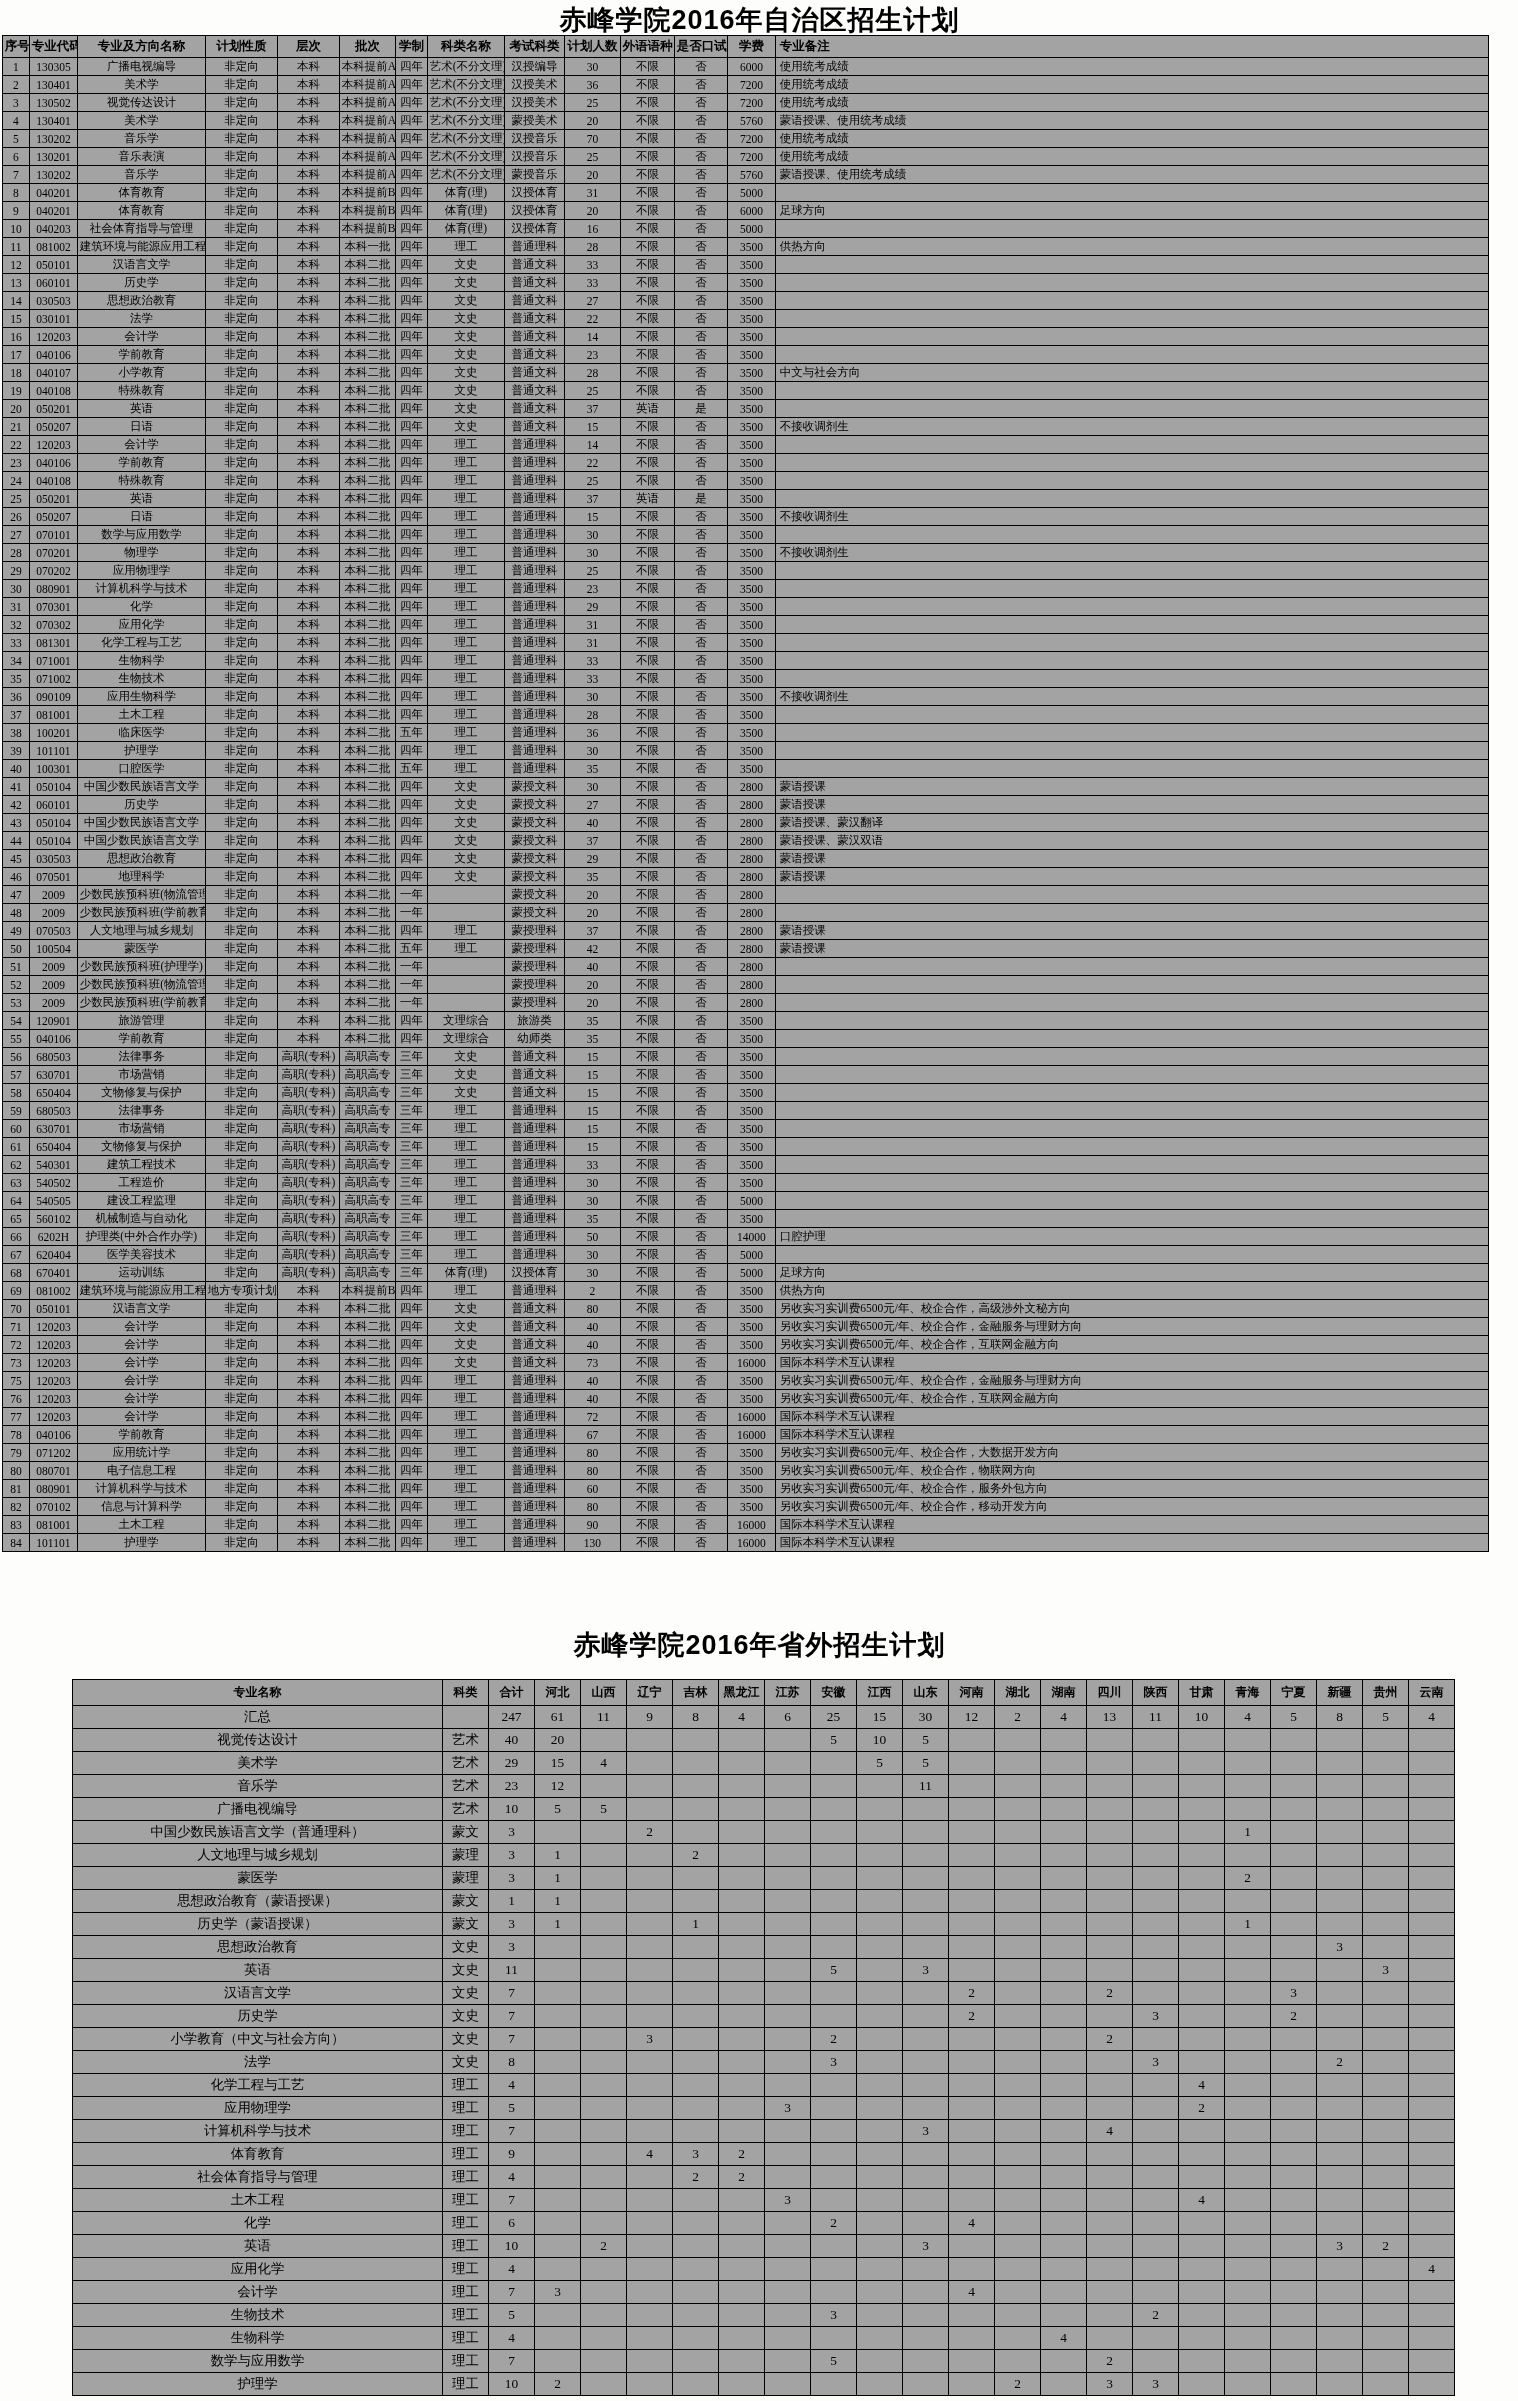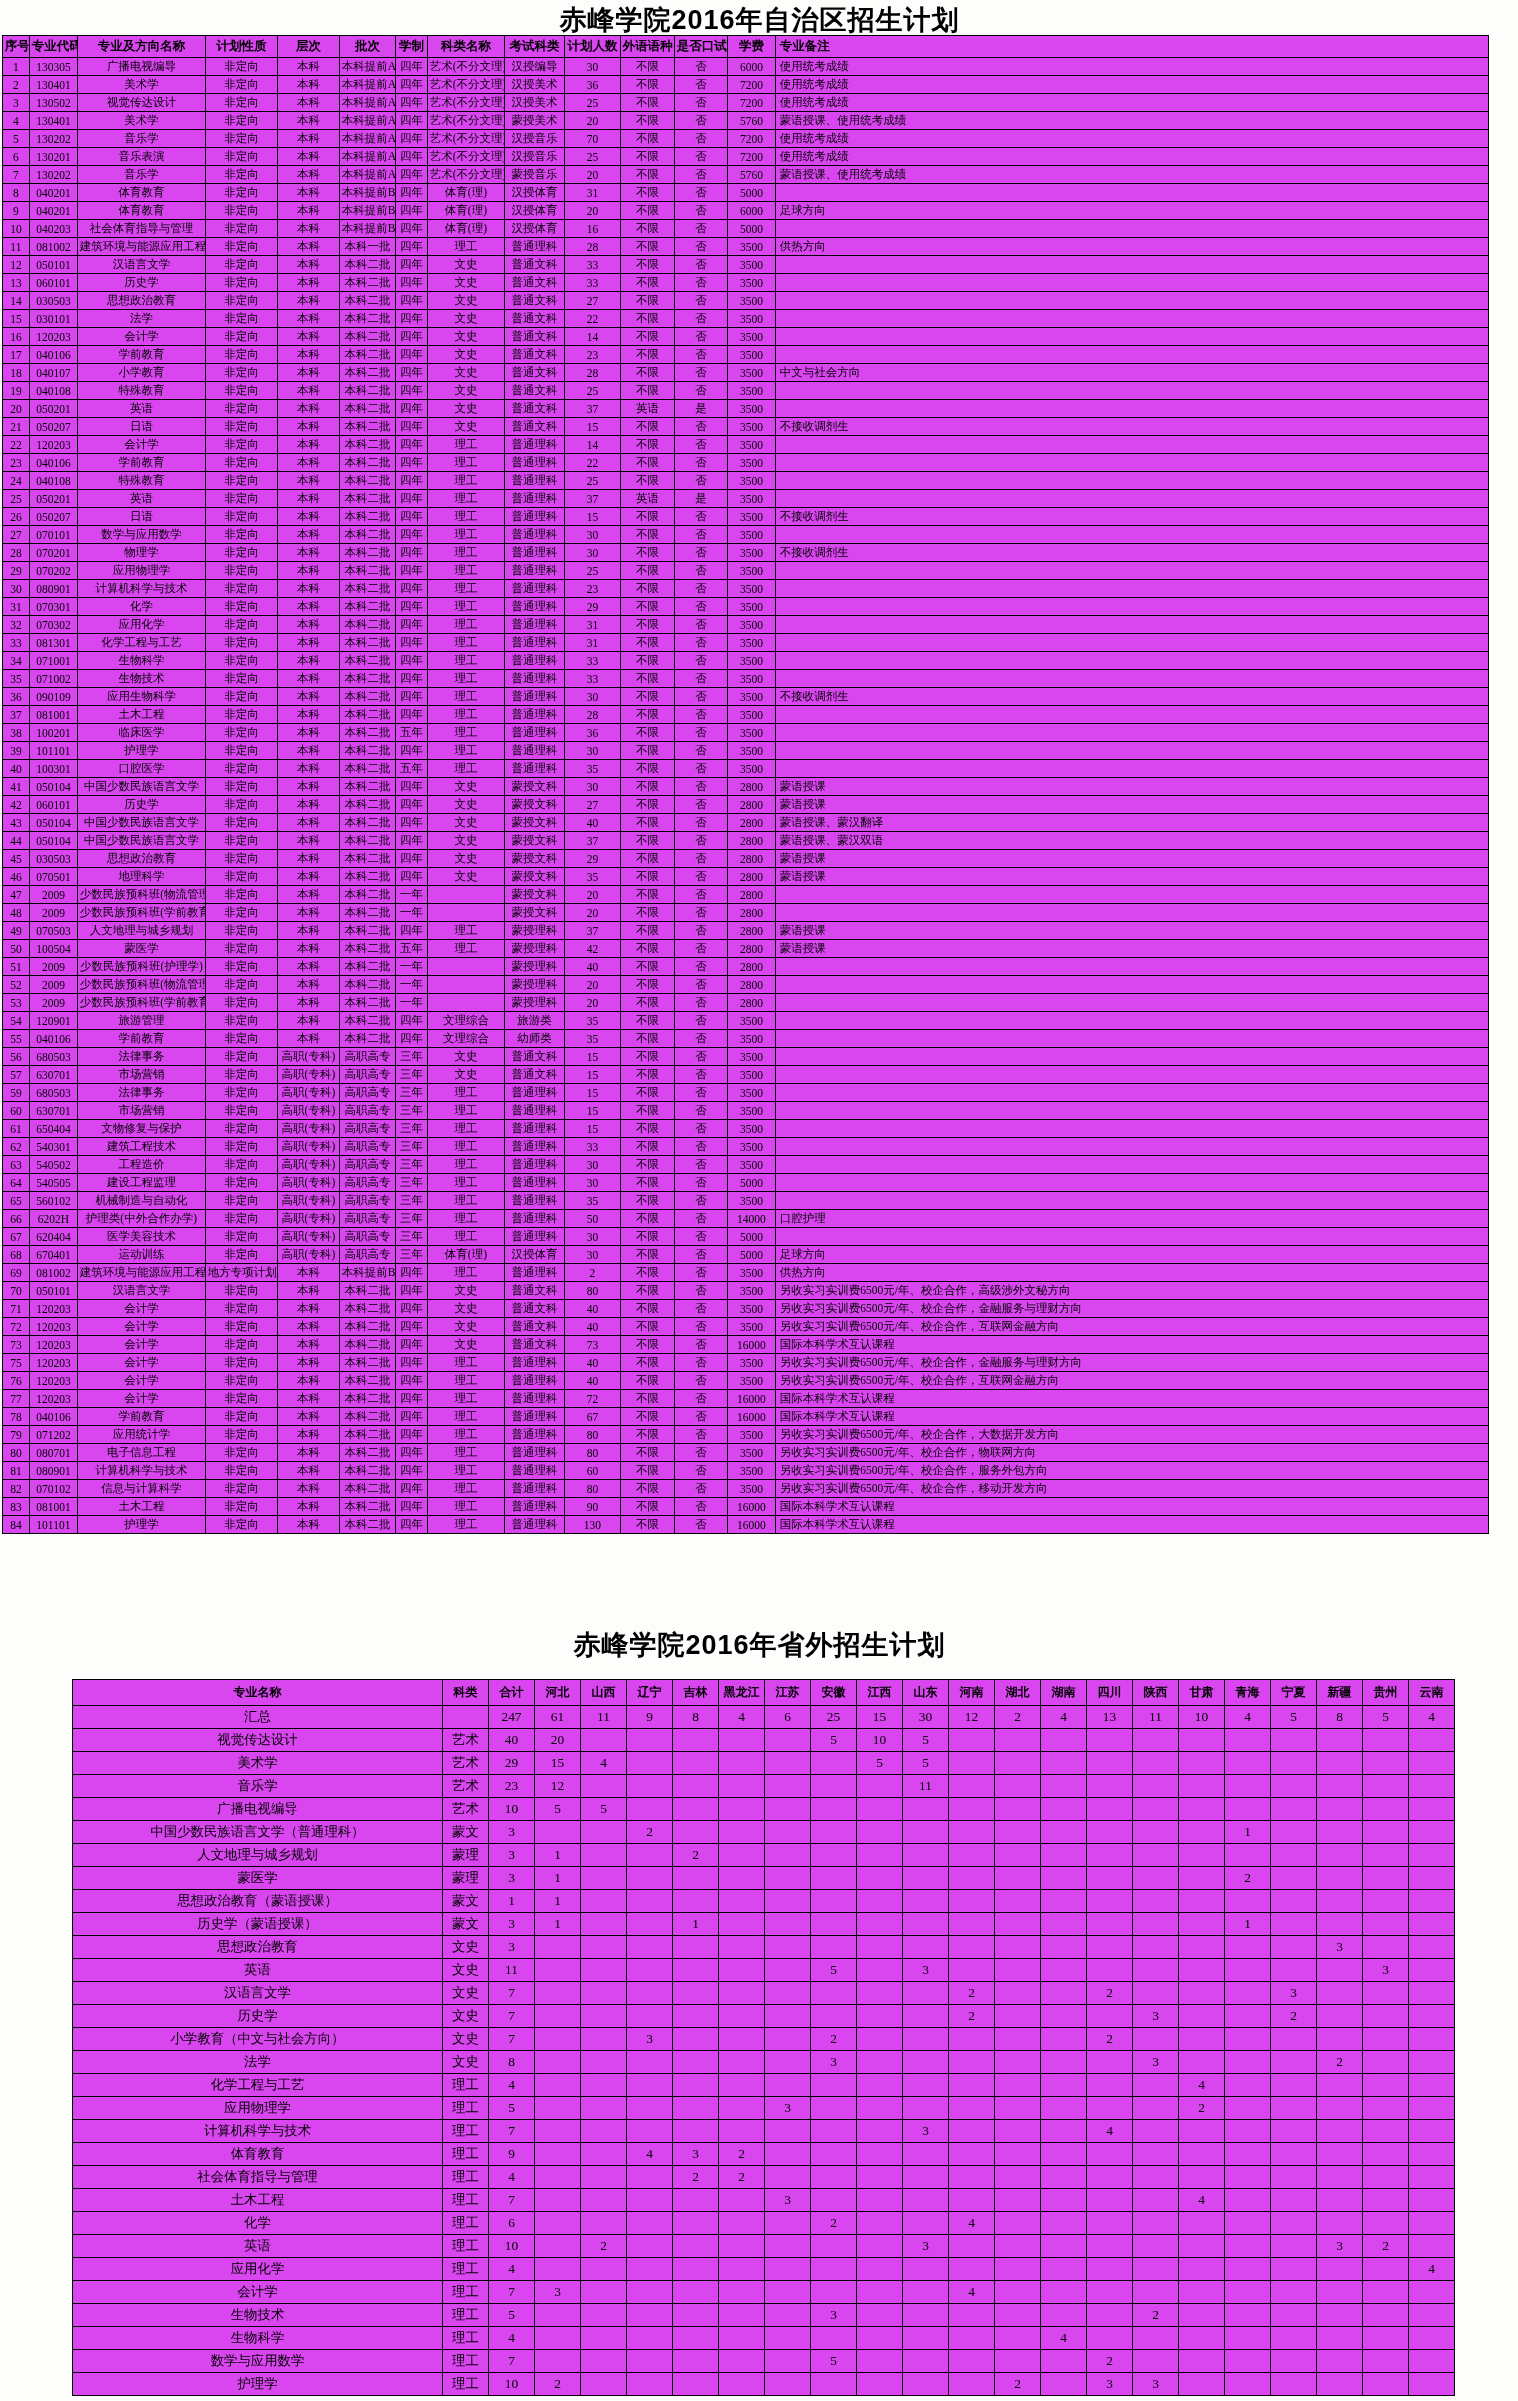--- a/index.html
+++ b/index.html
@@ -8,21 +8,21 @@
     background:#fdfdfc;color:#000;
     font-family:"Liberation Sans",sans-serif;
   }
   .doc-title{
     position:absolute;left:0;width:1519px;text-align:center;
     font-weight:bold;font-size:27px;letter-spacing:1px;
     font-family:"Liberation Sans",sans-serif;
   }
   #title1{top:1.9px;}
   #title2{top:1627px;}
-  table{border-collapse:collapse;table-layout:fixed;background:#d946ef;}
+  table{border-collapse:collapse;table-layout:fixed;background:#a3a3a3;}
   #table1{position:absolute;top:35px;left:1.9px;width:1484px;}
   #table2{position:absolute;top:1679px;left:72px;width:1379px;}
   th,td{
     border:1px solid #000;
     overflow:hidden;white-space:nowrap;
     text-align:center;vertical-align:middle;
     padding:0 1.9px;box-sizing:border-box;
     font-family:"Liberation Serif","DejaVu Serif",serif;
   }
   #table1 th{height:22px;font-size:12.5px;font-weight:bold;}
@@ -978,20 +978,36 @@
         <td>三年</td>
         <td>文史</td>
         <td>普通文科</td>
         <td>15</td>
         <td>不限</td>
         <td>否</td>
         <td>3500</td>
         <td></td>
       </tr>
       <tr>
+        <td>58</td>
+        <td>650404</td>
+        <td>文物修复与保护</td>
+        <td>非定向</td>
+        <td>高职(专科)</td>
+        <td>高职高专</td>
+        <td>三年</td>
+        <td>文史</td>
+        <td>普通文科</td>
+        <td>15</td>
+        <td>不限</td>
+        <td>否</td>
+        <td>3500</td>
+        <td></td>
+      </tr>
+      <tr>
         <td>59</td>
         <td>680503</td>
         <td>法律事务</td>
         <td>非定向</td>
         <td>高职(专科)</td>
         <td>高职高专</td>
         <td>三年</td>
         <td>理工</td>
         <td>普通理科</td>
         <td>15</td>

